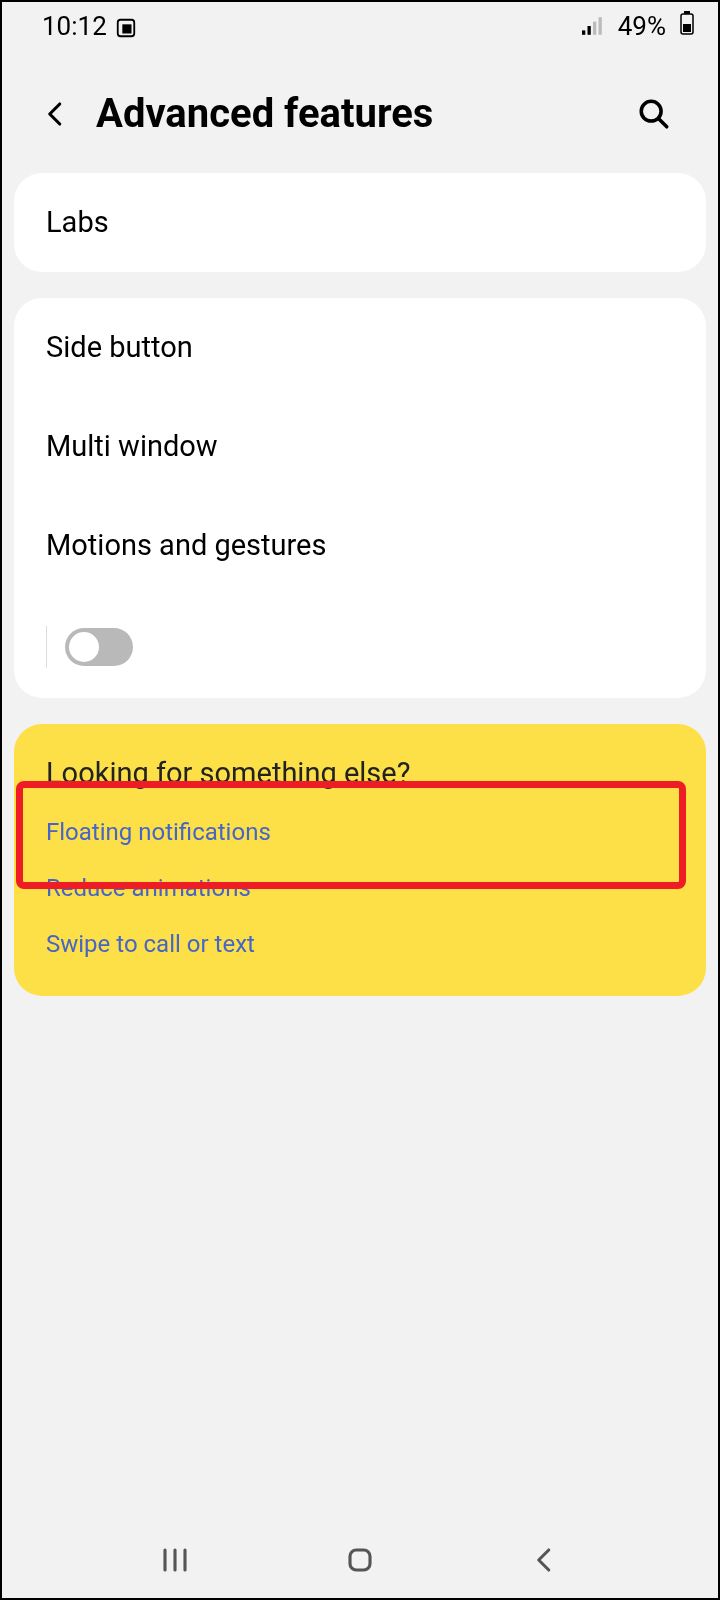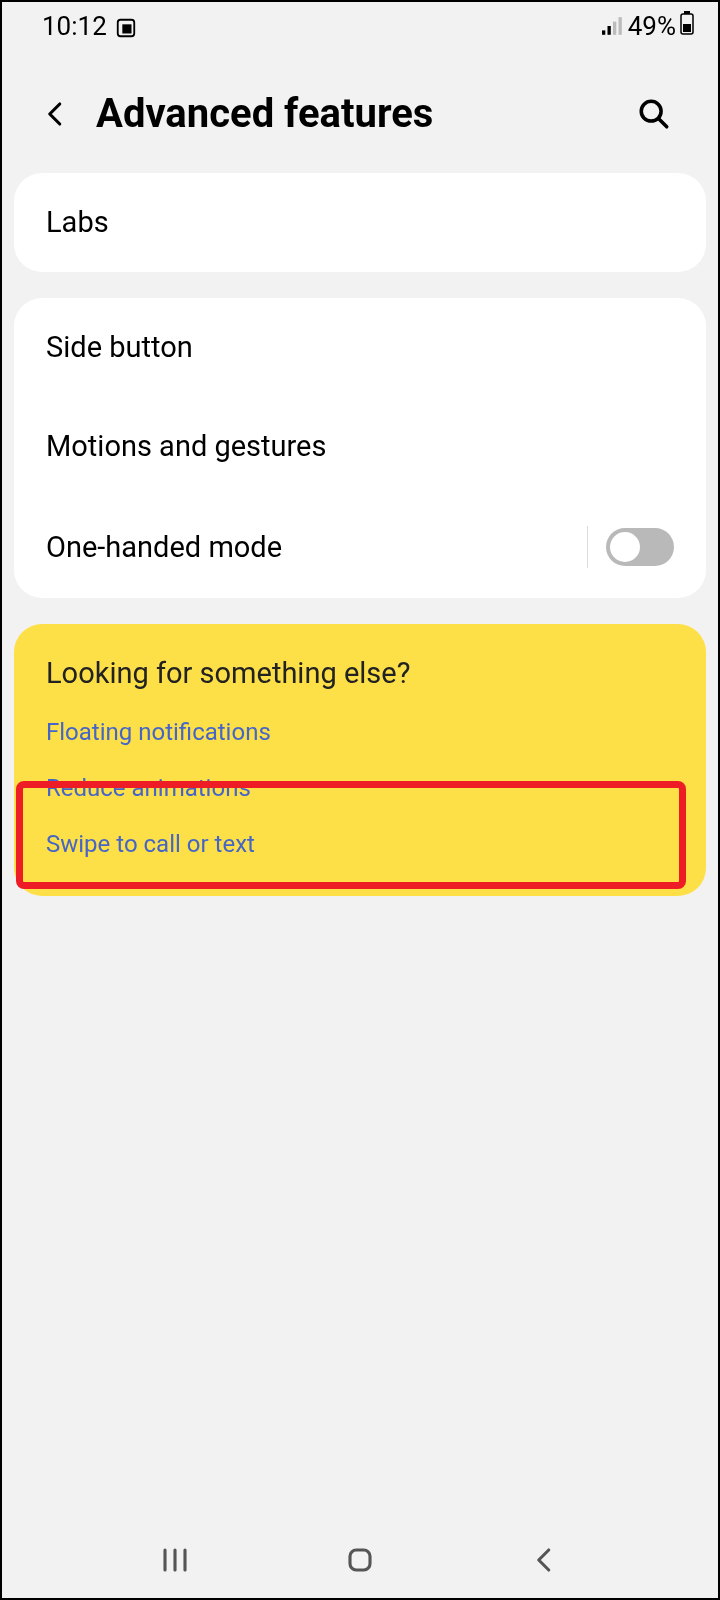--- a/index.html
+++ b/index.html
@@ -14,21 +14,21 @@
     height: 48px;
     display: flex;
     align-items: center;
     justify-content: space-between;
     padding: 0 24px 0 40px;
     font-size: 26px;
     color: #000;
     background: #f2f2f2;
   }
   .status-left { display: flex; align-items: center; gap: 8px; }
-  .status-right { display: flex; align-items: center; gap: 4px; }
+  .status-right { display: flex; align-items: center; gap: 14px; }
   .status-icon-box {
     width: 22px; height: 22px;
     display: inline-block;
   }
   .header {
     display: flex;
     align-items: center;
     padding: 40px 32px 36px 34px;
     gap: 20px;
     background: #f2f2f2;
@@ -187,24 +187,26 @@
     <div class="row">
       <span class="label">Labs</span>
     </div>
   </div>
 
   <div class="group">
     <div class="row">
       <span class="label">Side button</span>
     </div>
     <div class="row">
+      <span class="label">Multi window</span>
+    </div>
+    <div class="row">
       <span class="label">Motions and gestures</span>
     </div>
     <div class="row">
-      <span class="label">One-handed mode</span>
       <span class="toggle-with-divider">
         <span class="vline"></span>
         <span class="toggle off">
             <span class="knob"></span>
           </span>
       </span>
     </div>
   </div>
 
 

